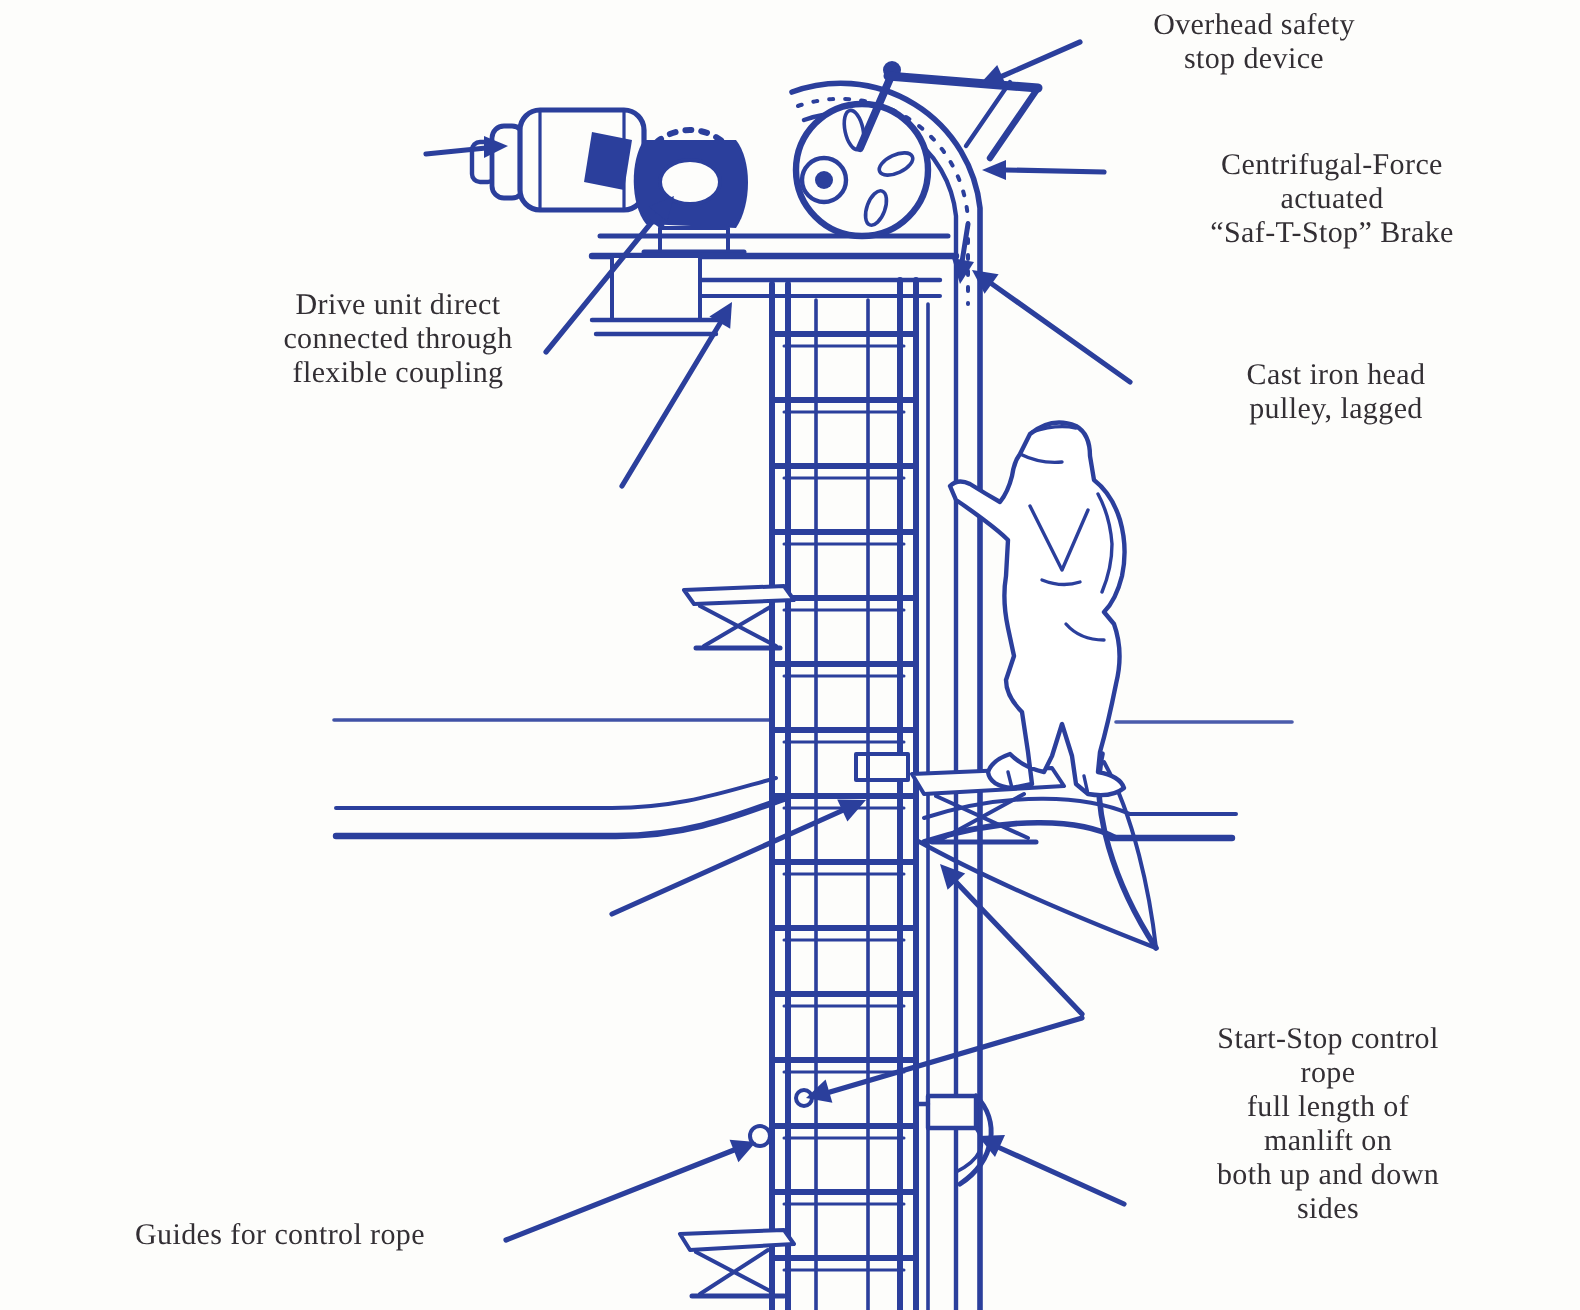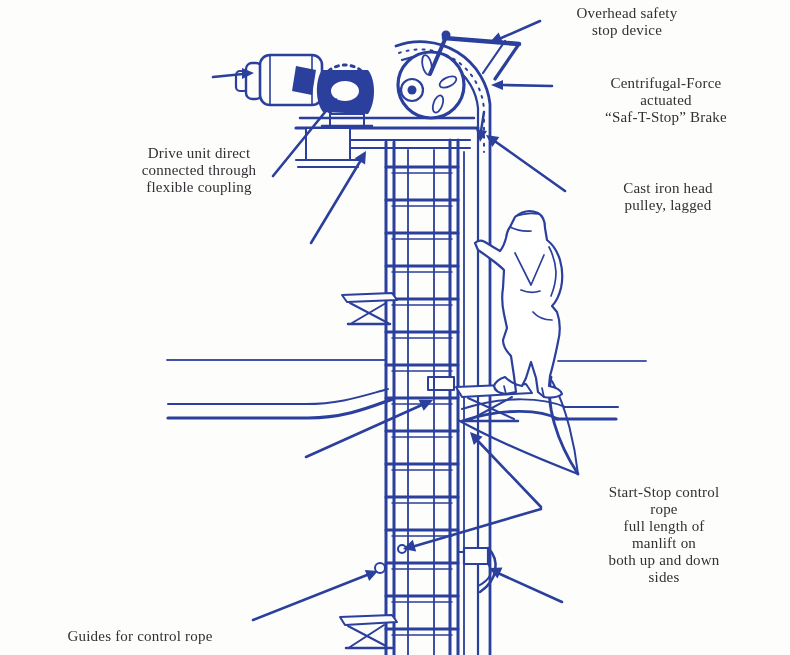--- a/index.html
+++ b/index.html
@@ -177,18 +177,18 @@
 <div class="label" style="left:627px;top:5px;">Overhead safety
 stop device</div>
 <div class="label" style="left:666px;top:75px;">Centrifugal-Force
 actuated
 “Saf-T-Stop” Brake</div>
 <div class="label" style="left:172px;top:145px;margin-left:27px;">Drive unit direct
 connected through
 flexible coupling</div>
 <div class="label" style="left:668px;top:180px;">Cast iron head
 pulley, lagged</div>
-<div class="label" style="left:664px;top:484px;">Start-Stop control rope
+<div class="label" style="left:664px;top:512px;">Start-Stop control rope
 full length of manlift on
 both up and down sides</div>
-<div class="label single" style="left:140px;top:628px;">Guides for control rope</div>
+<div class="label single" style="left:140px;top:610px;">Guides for control rope</div>
 
 </div>
 
 </body></html>

